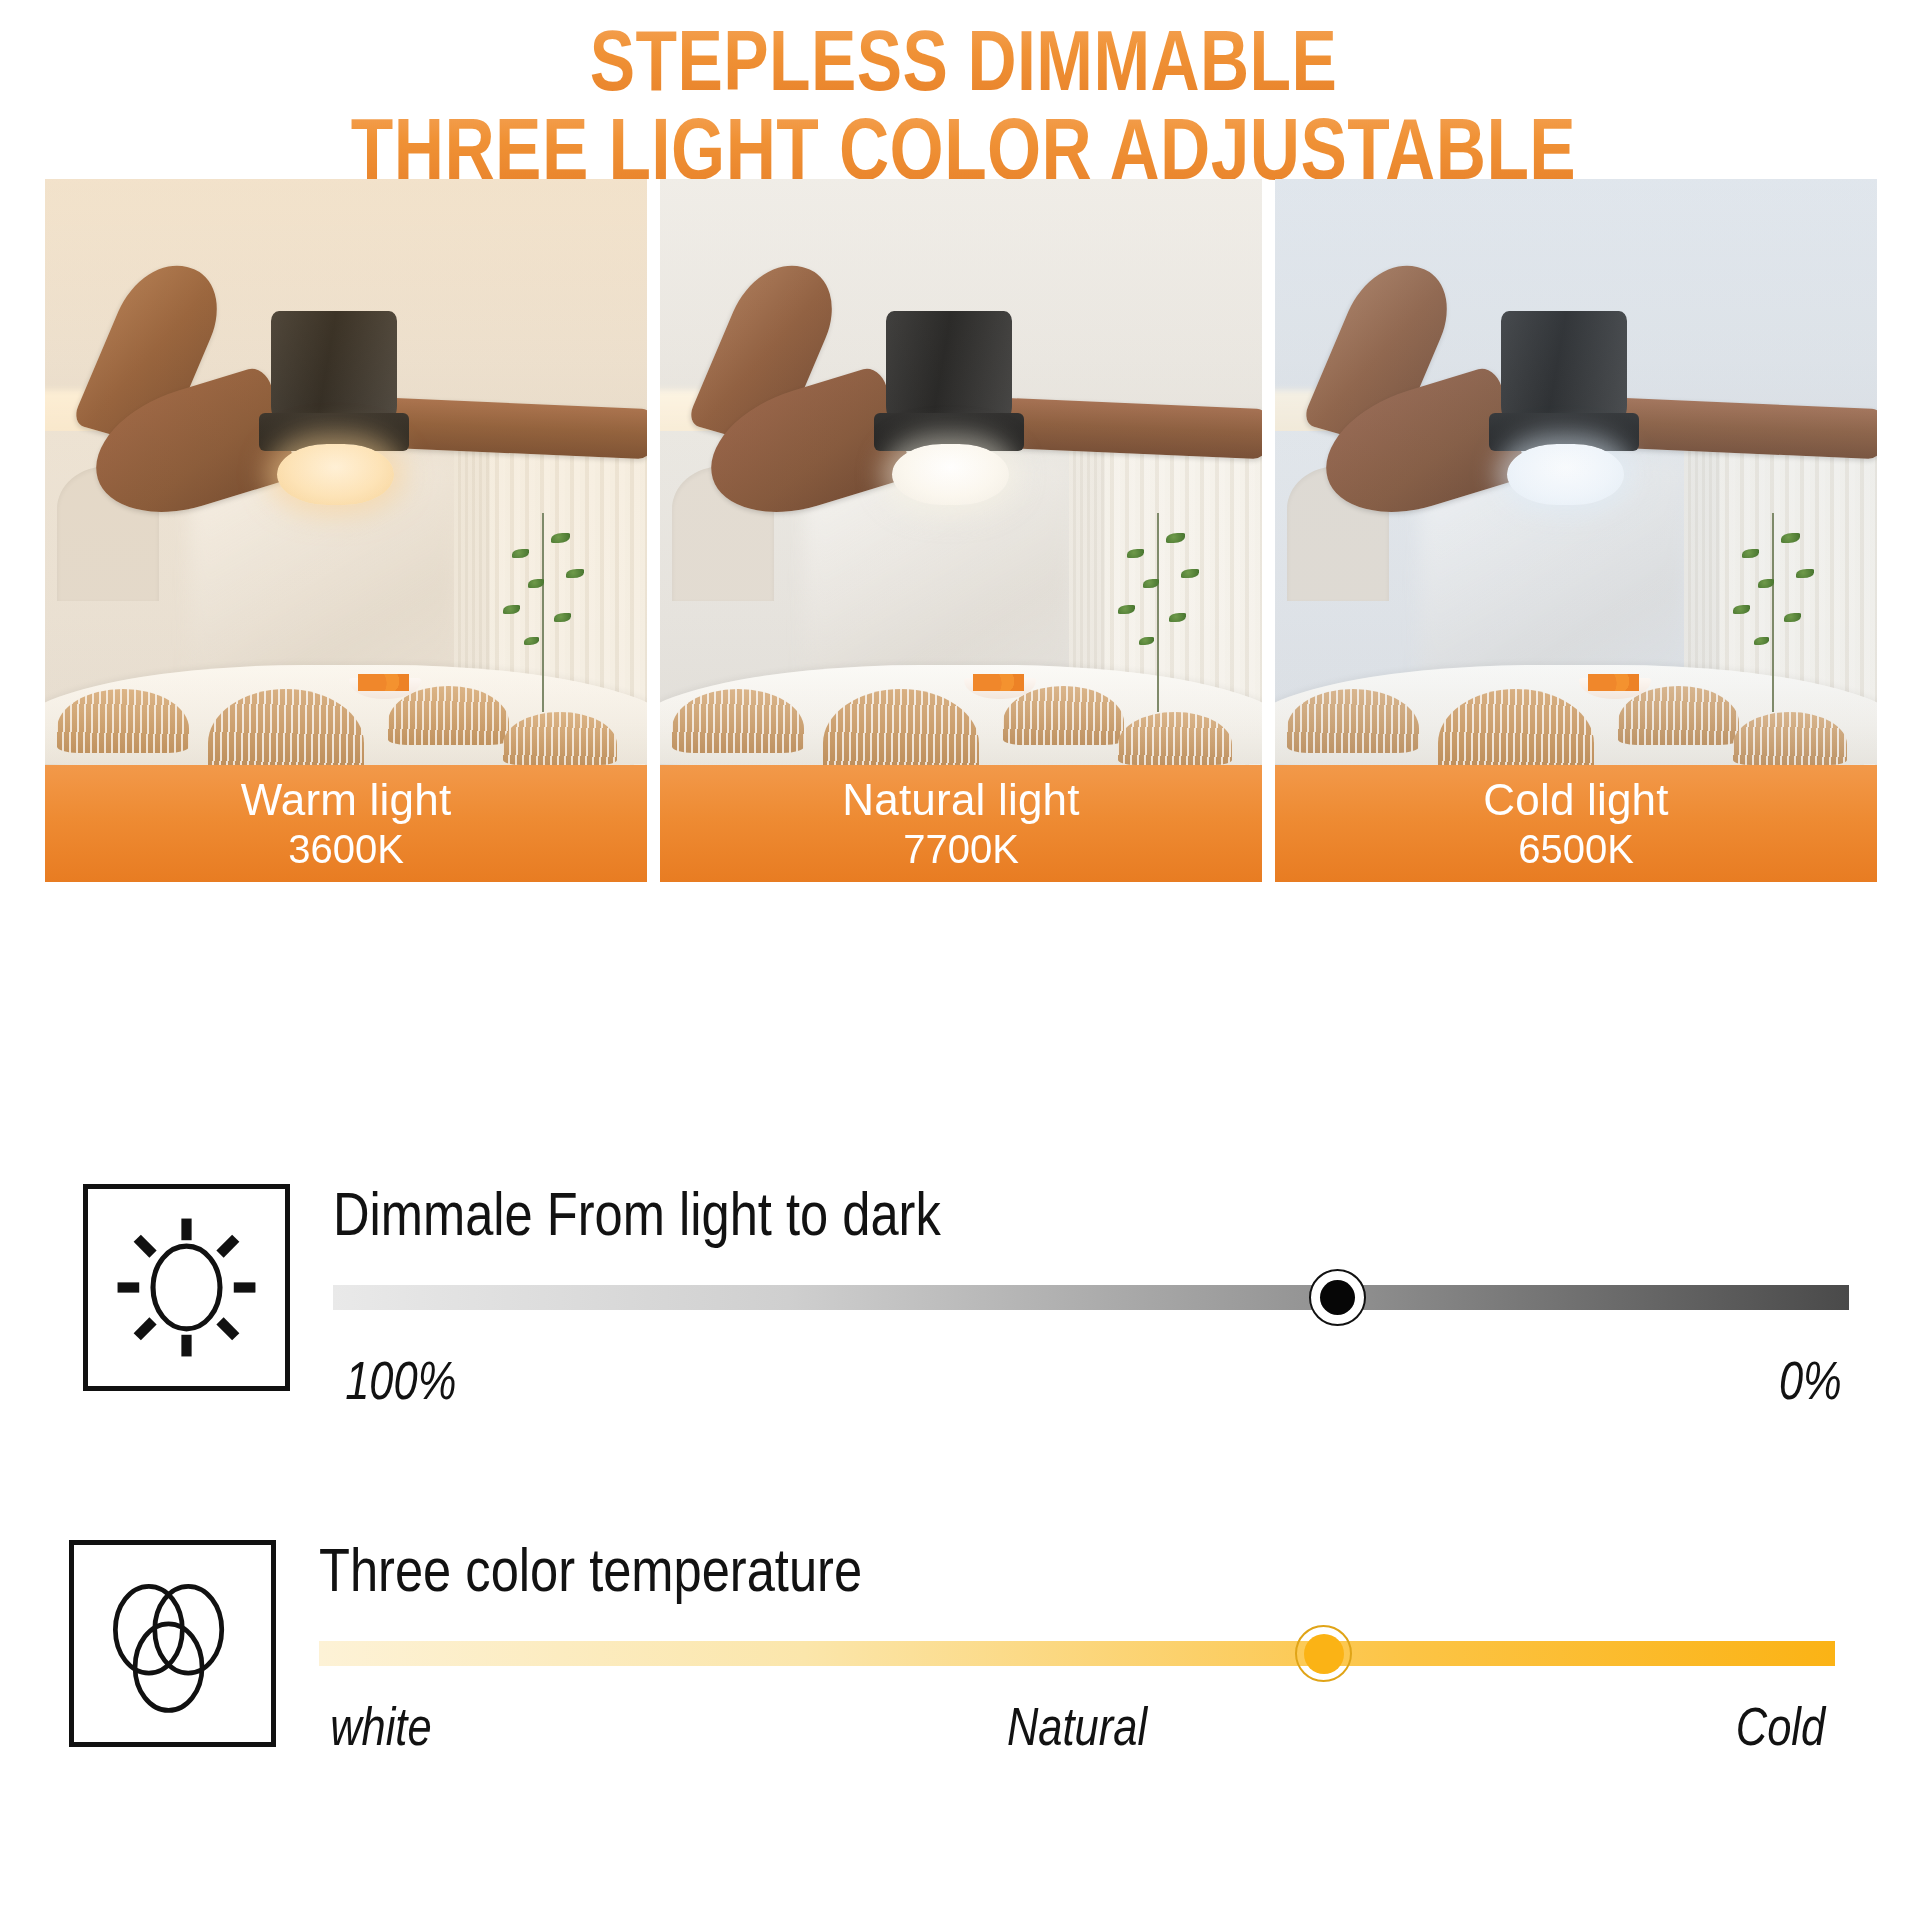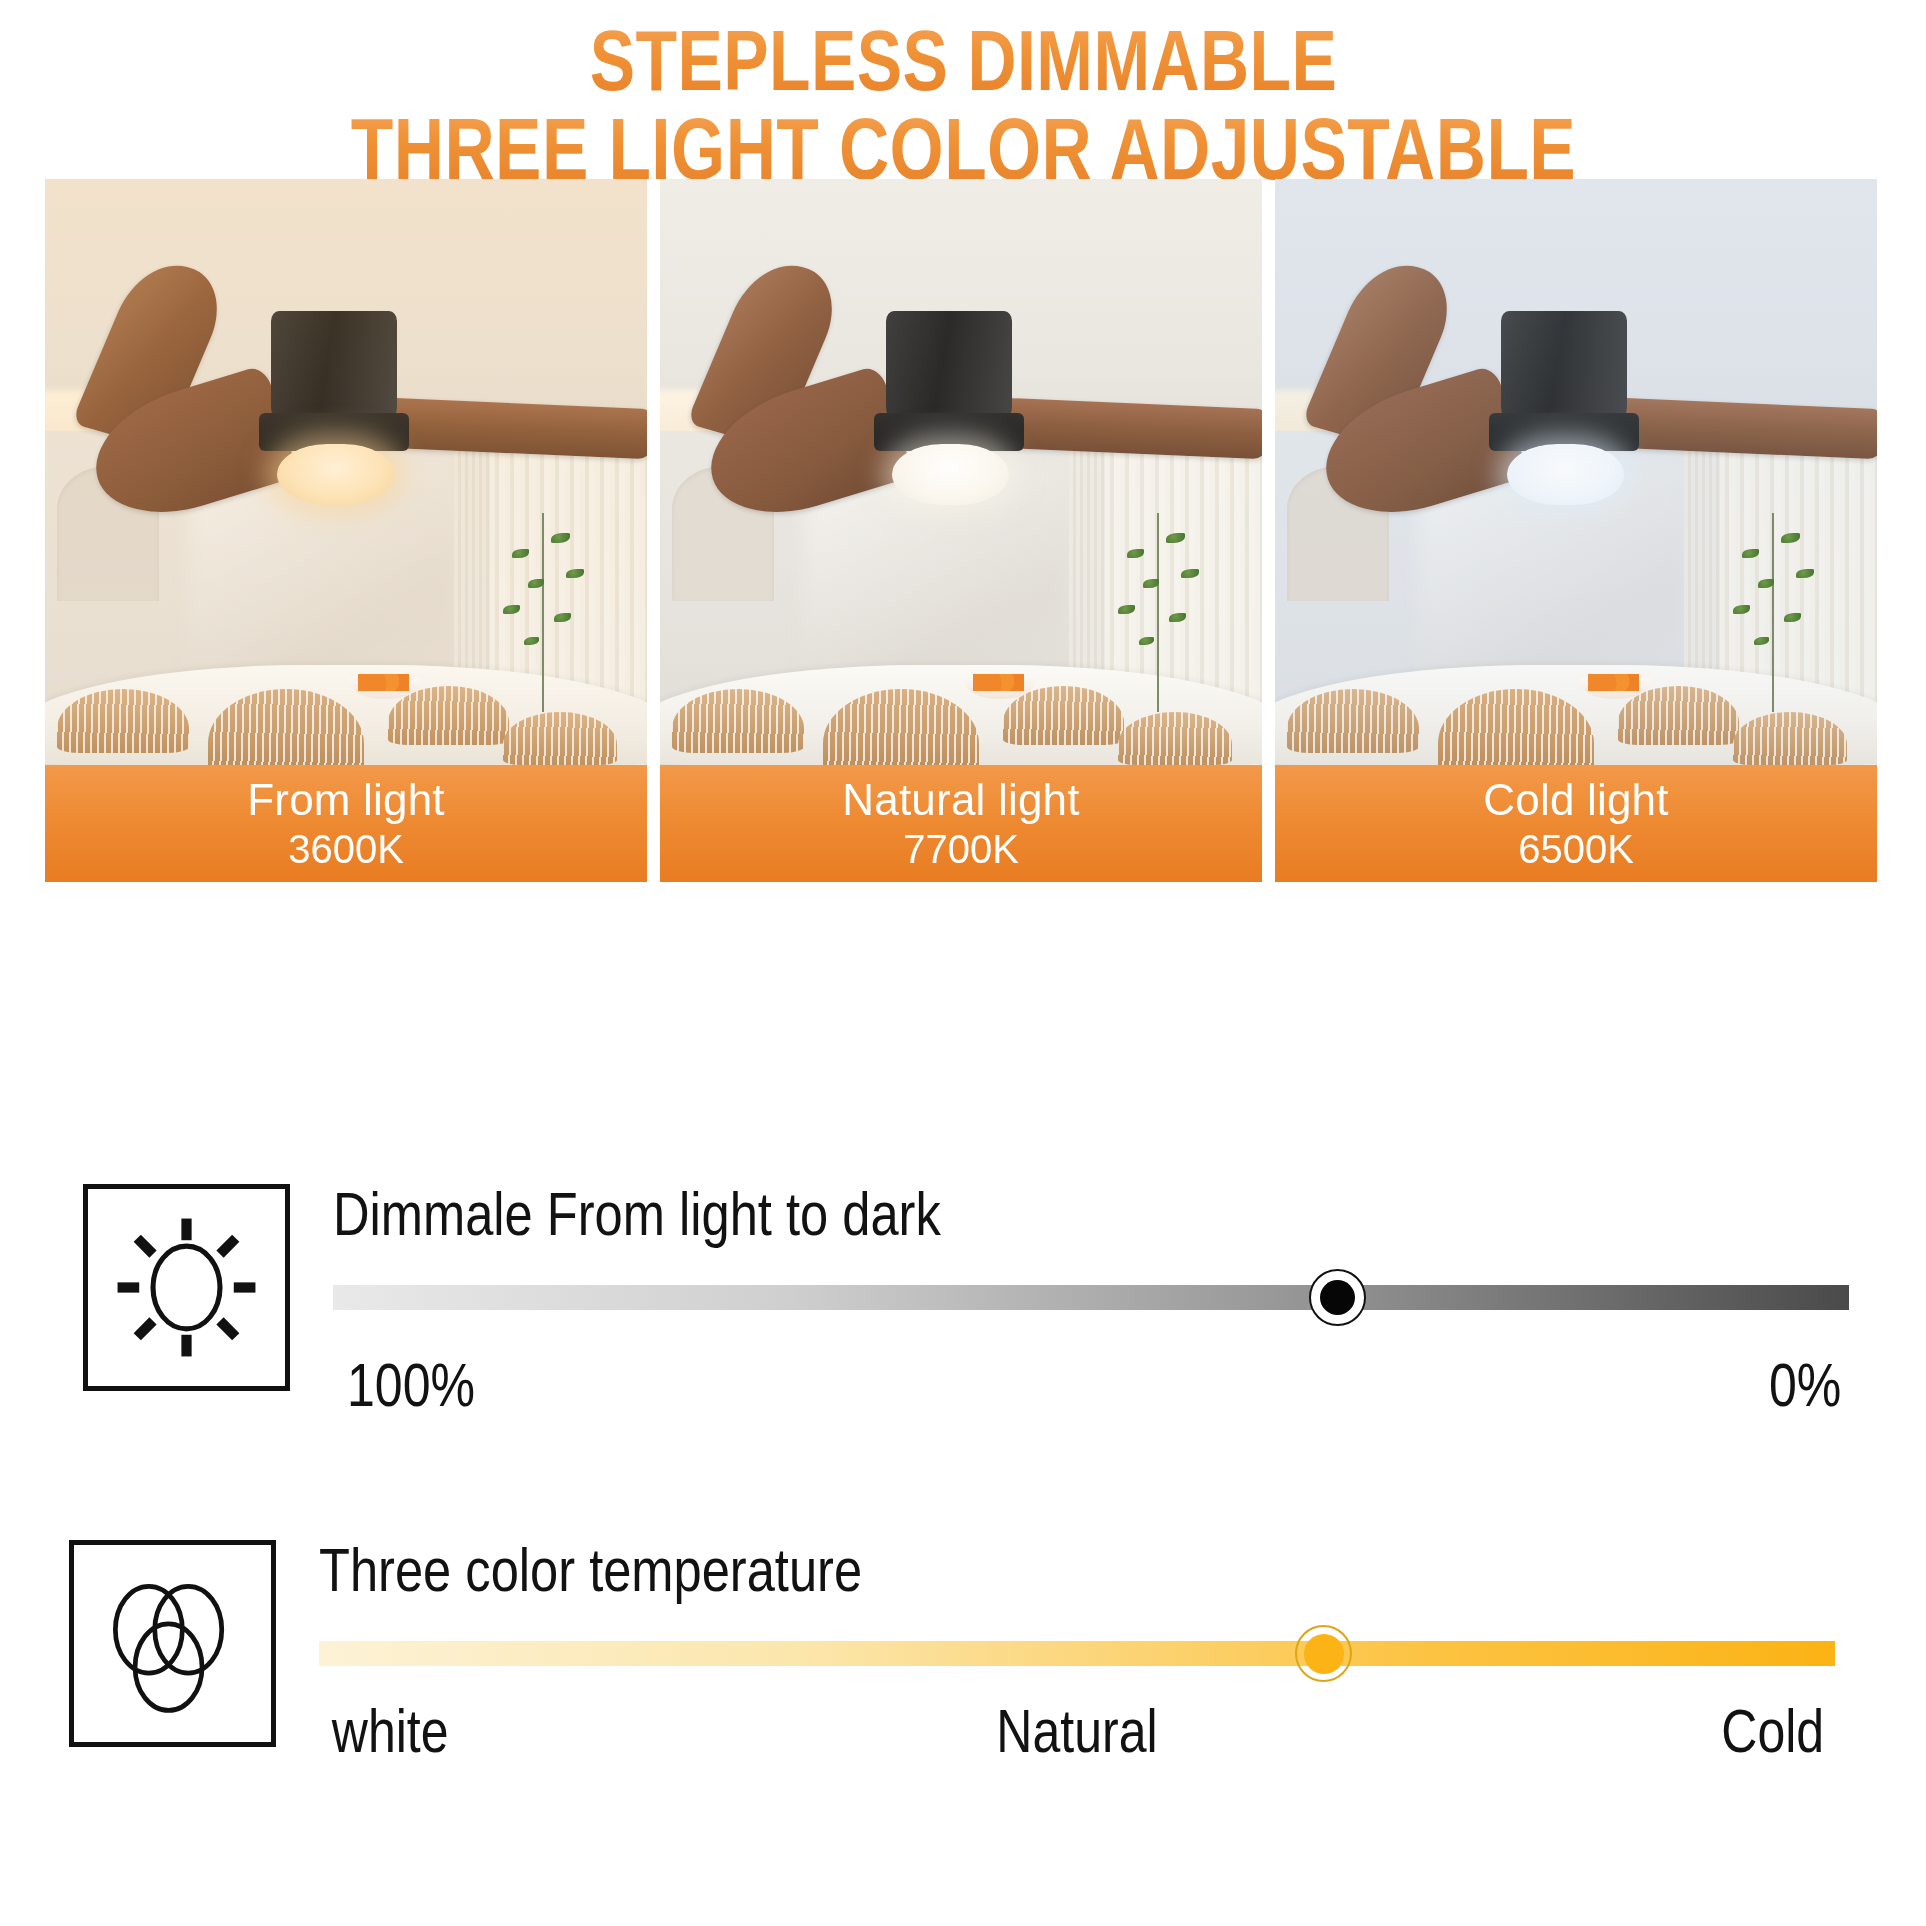--- a/index.html
+++ b/index.html
@@ -250,21 +250,21 @@
     display:flex; align-items:center; justify-content:center;
   }
   .thumb.dark{ border:2px solid #111; background:#ffffff; }
   .thumb.dark .dot{ width:35px; height:35px; border-radius:50%; background:#060606; }
   .thumb.amberT{ border:2px solid #e0a417; background:transparent; }
   .thumb.amberT .dot{ width:40px; height:40px; border-radius:50%; background:#FBB315; }
 
   .scale{
     display:flex; justify-content:space-between;
     margin-top:26px;
-    font-size:61px; color:#121212;
+    font-size:53px; color:#121212;font-style:italic;
   }
   .scale span{ transform:scaleX(0.82); display:inline-block; white-space:nowrap; }
   .scale.three{ position:relative;margin-top:16px; }
   .scale.three .mid{ position:absolute; left:50%; transform:translateX(-50%) scaleX(0.82); }
 </style>
 </head>
 <body>
 
 <div class="headline">
   <span class="hl-line l1">STEPLESS DIMMABLE</span>
@@ -306,21 +306,21 @@
         <div class="blade blade-ul"></div>
         <div class="blade blade-ll"></div>
         <div class="blade blade-r"></div>
         <div class="motor"></div>
         <div class="motor-base"></div>
         <div class="lightdome"></div>
       </div>
       <div class="grade"></div>
     </div>
     <div class="caption">
-      <div class="cap-name">From light</div>
+      <div class="cap-name">Warm light</div>
       <div class="cap-k">3600K</div>
     </div>
   </div>
 
   <div class="panel natural">
     <div class="photo">
       <div class="room">
         <div class="ceiling"></div>
         <div class="cove"></div>
         <div class="backwall"></div>

